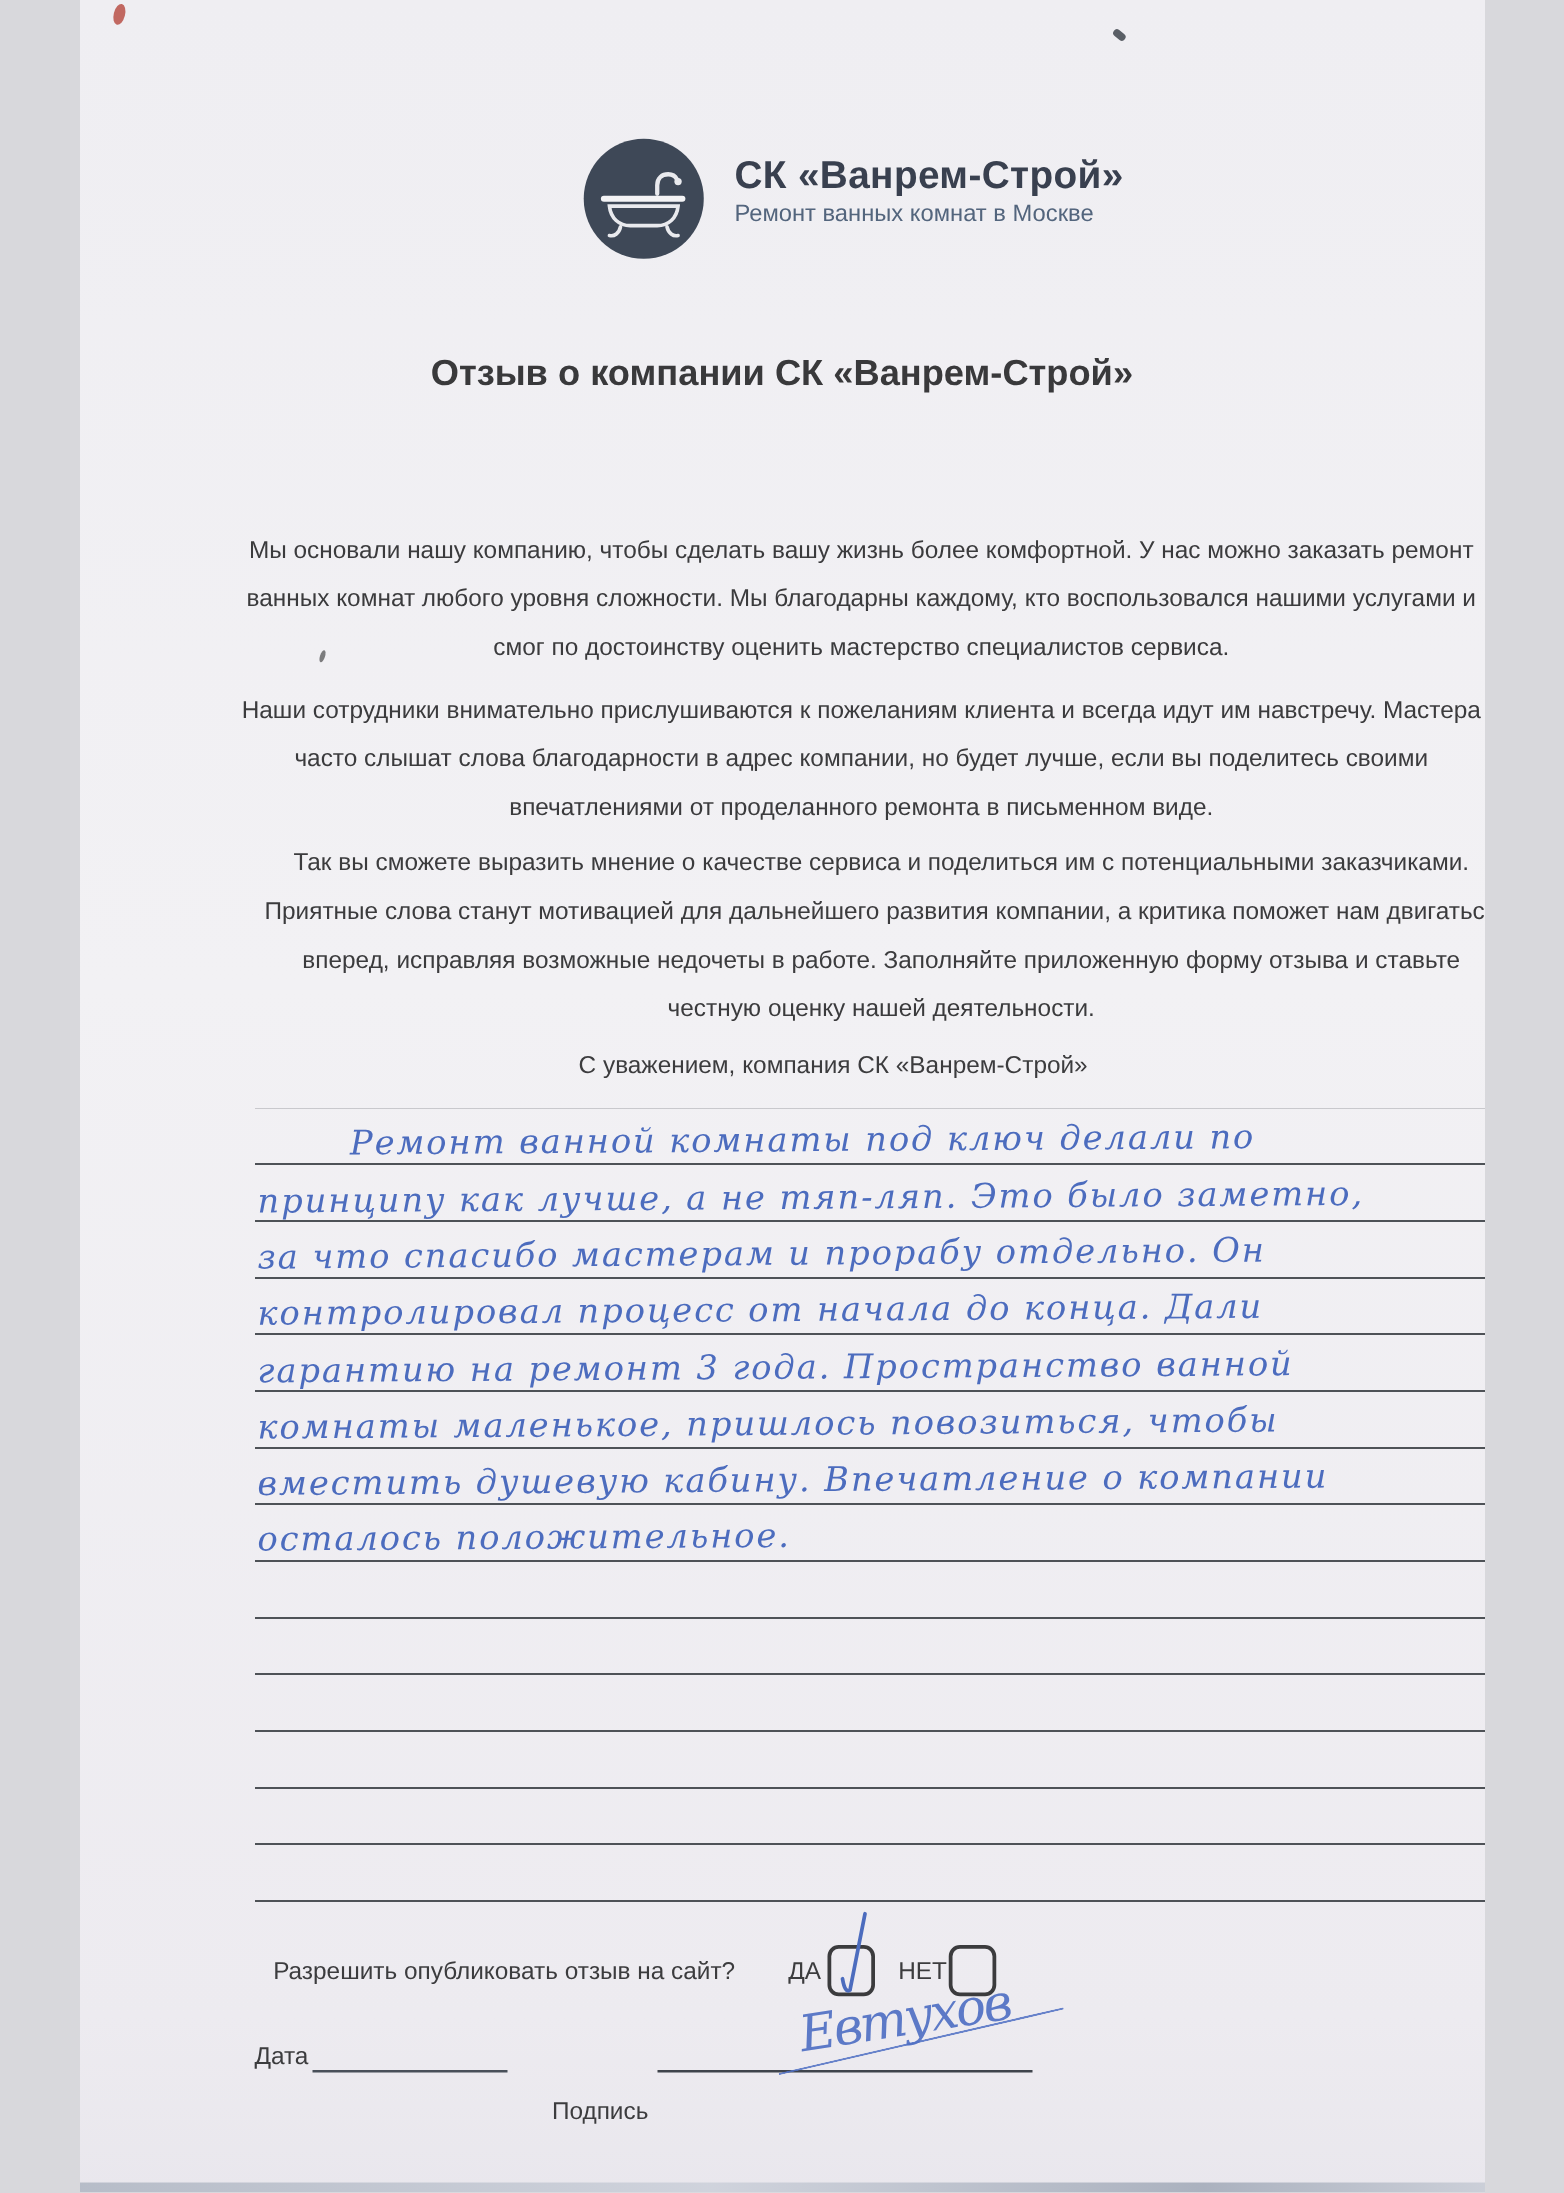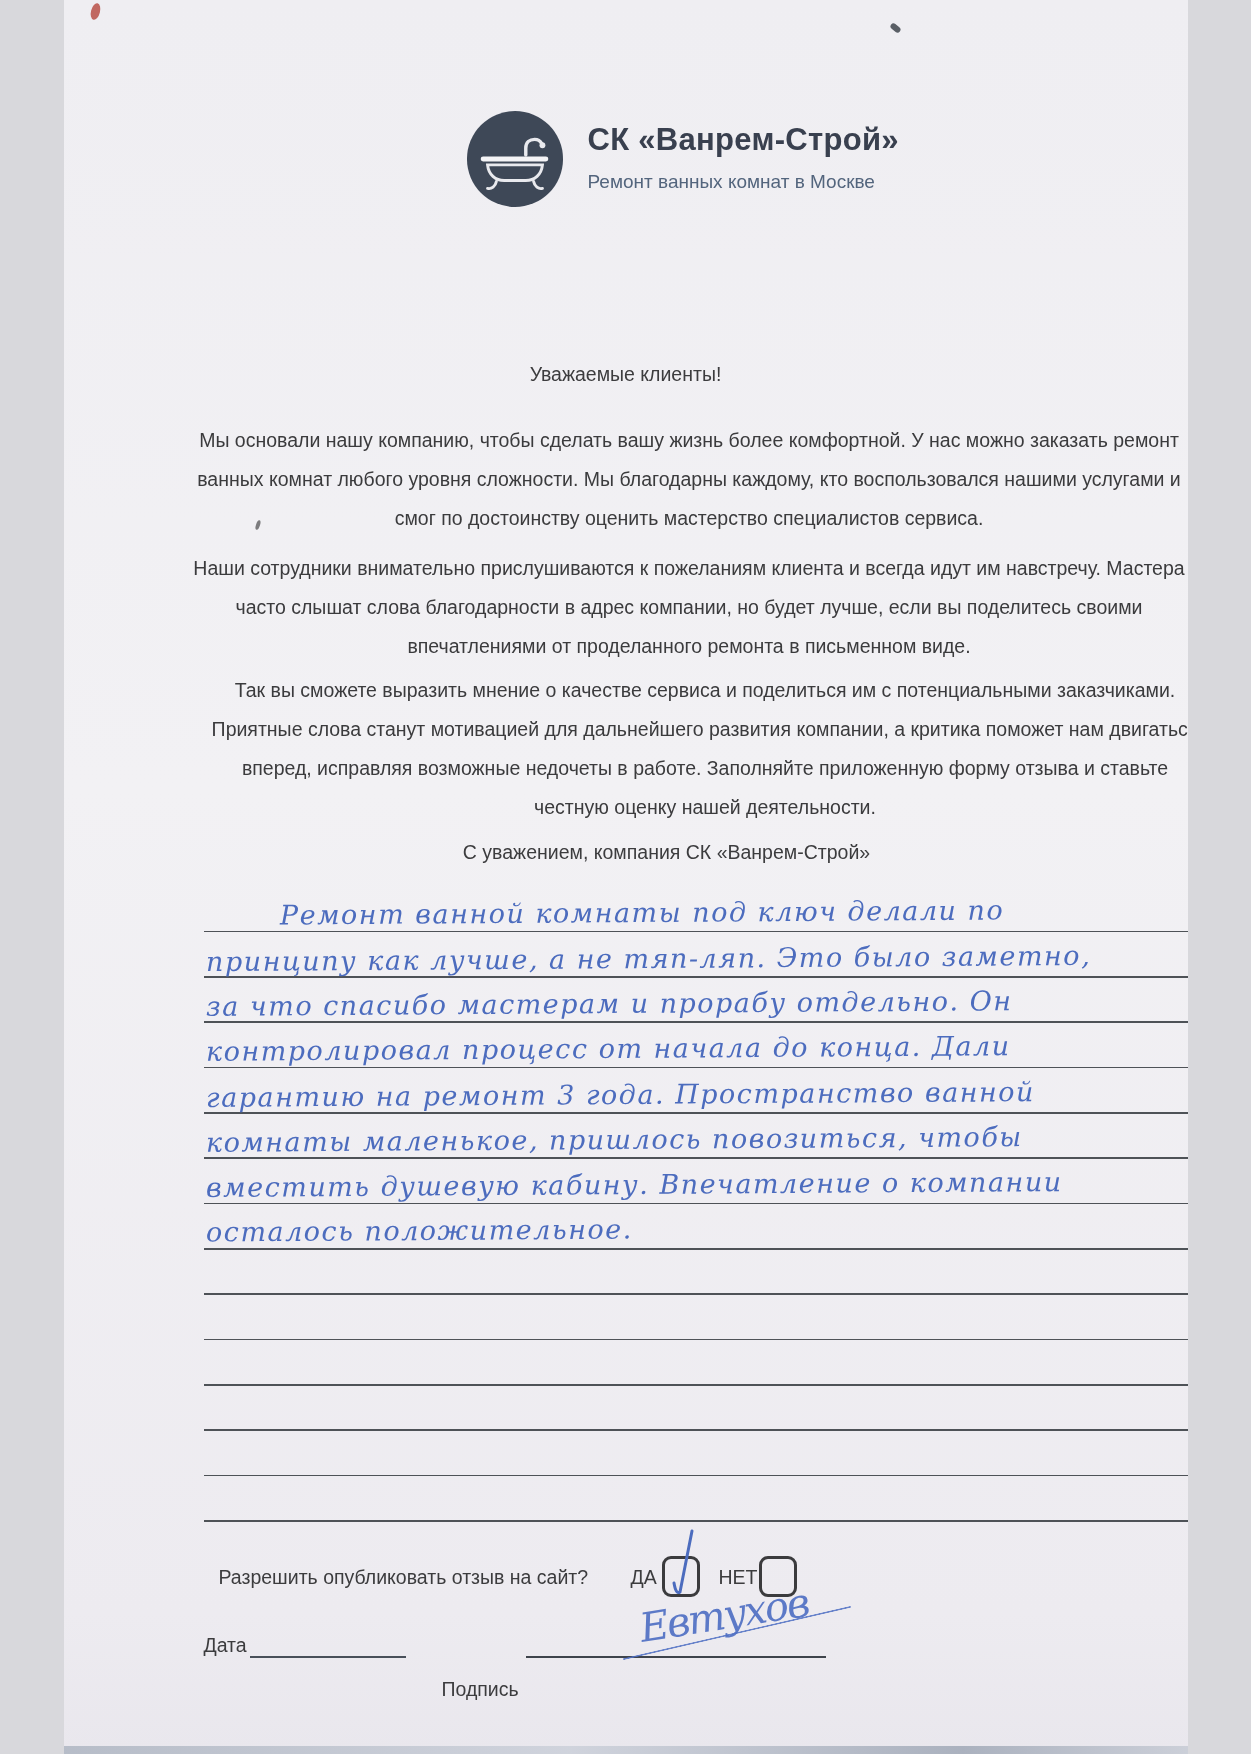--- a/index.html
+++ b/index.html
@@ -11,21 +11,21 @@
     background:linear-gradient(180deg,#efeef2 0%,#f2f1f4 45%,#edebf0 92%,#e9e7ed 100%);
     font-family:"Liberation Sans", sans-serif;
     color:#3c3c3e;
     overflow:hidden;
   }
 
   
   .logo-circle { position:absolute; left:402px; top:110px; width:98px; height:98px; }
   .logo-text  { position:absolute; left:524px; top:122px; }
   .logo-title { font-size:31px; font-weight:bold; color:#39404f; letter-spacing:.3px; }
-  .logo-sub   { margin-top:13px; font-size:19px; color:#53657d; }
+  .logo-sub   { margin-top:3px; font-size:19px; color:#53657d; }
 
   
   .doc-title { position:absolute; top:283px; left:0; width:100%; text-align:center;
                font-size:29px; font-weight:bold; color:#39393b; }
   .greeting  { position:absolute; top:363px; left:0; width:100%; text-align:center;
                font-size:19.5px; }
   .para { position:absolute; left:128px; width:995px; text-align:center;
           font-size:19.5px; line-height:39px; color:#3b3b3d; }
   .para-1 { top:421px; }
   .para-2 { top:549px; }
@@ -112,21 +112,21 @@
       <path d="M69,73 c1,5 5,8 9,7" fill="none" stroke="#e9eaee" stroke-width="3" stroke-linecap="round"></path>
       <path d="M61,46 v-7 c0,-6 4,-9 9,-9 c4,0 6,2 7,4" fill="none" stroke="#e9eaee" stroke-width="3.5" stroke-linecap="round"></path>
       <circle cx="78" cy="36" r="3" fill="#e9eaee"></circle>
     </svg>
   </div>
   <div class="logo-text">
     <div class="logo-title">СК «Ванрем-Строй»</div>
     <div class="logo-sub">Ремонт ванных комнат в Москве</div>
   </div>
 
-  <div class="greeting">Уважаемые клиенты!</div>
+  <div class="doc-title">Отзыв о компании СК «Ванрем-Строй»</div>
   <div class="para para-1">Мы основали нашу компанию, чтобы сделать вашу жизнь более комфортной. У нас можно заказать ремонт ванных комнат любого уровня сложности. Мы благодарны каждому, кто воспользовался нашими услугами и смог по достоинству оценить мастерство специалистов сервиса.</div>
   <div class="para para-2">Наши сотрудники внимательно прислушиваются к пожеланиям клиента и всегда идут им навстречу. Мастера часто слышат слова благодарности в адрес компании, но будет лучше, если вы поделитесь своими впечатлениями от проделанного ремонта в письменном виде.</div>
   <div class="para para-3">Так вы сможете выразить мнение о качестве сервиса и поделиться им с потенциальными заказчиками. Приятные слова станут мотивацией для дальнейшего развития компании, а критика поможет нам двигаться вперед, исправляя возможные недочеты в работе. Заполняйте приложенную форму отзыва и ставьте честную оценку нашей деятельности.</div>
   <div class="signoff">С уважением, компания СК «Ванрем-Строй»</div>
 
   <div class="rules"></div>
   <div class="hw-line hw-1">Ремонт ванной комнаты под ключ делали по</div>
   <div class="hw-line hw-2">принципу как лучше, а не тяп-ляп. Это было заметно,</div>
   <div class="hw-line hw-3">за что спасибо мастерам и прорабу отдельно. Он</div>
   <div class="hw-line hw-4">контролировал процесс от начала до конца. Дали</div>

